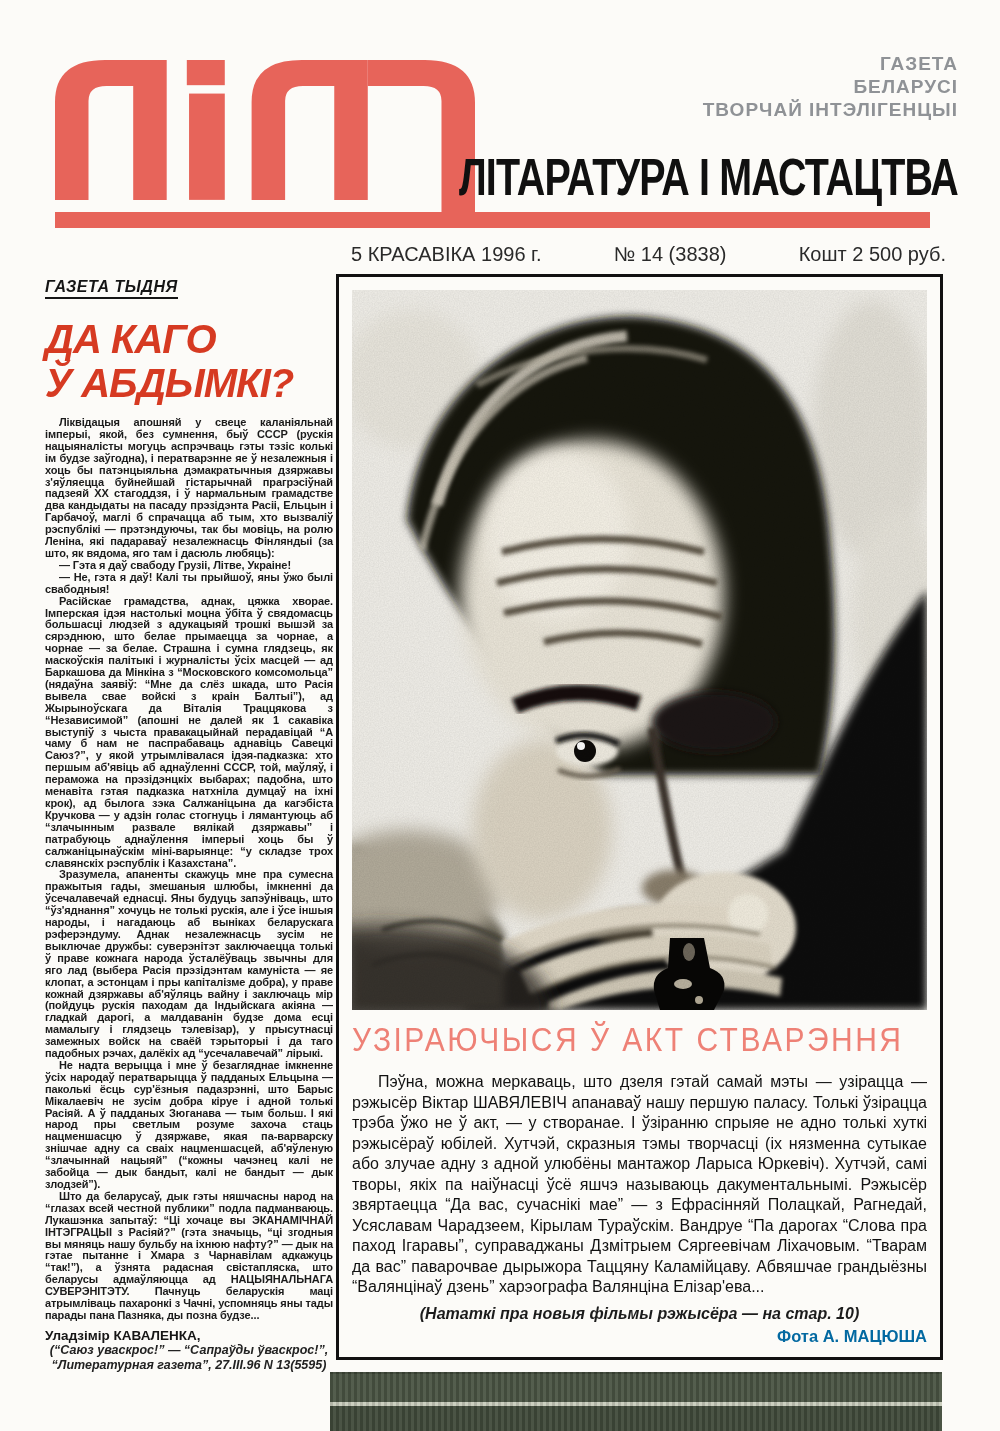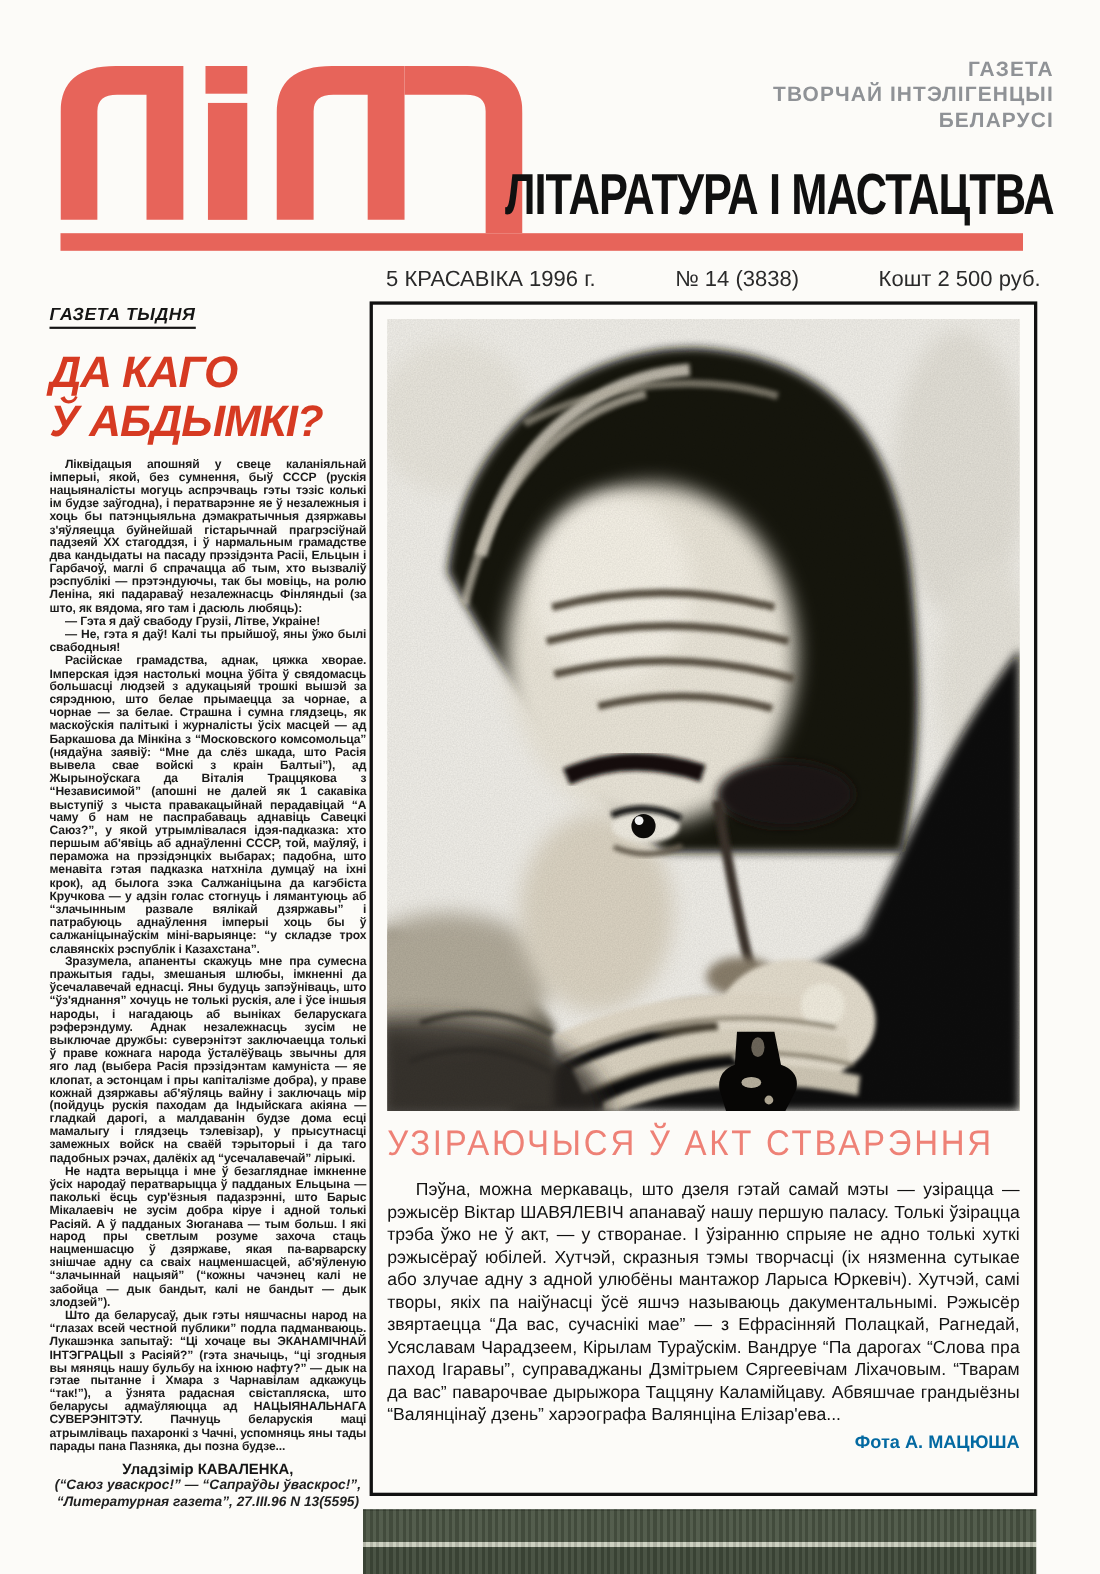--- a/index.html
+++ b/index.html
@@ -33,21 +33,21 @@
   }
   .quote-headline{
     margin-top:18px;color:#d63a22;font-style:italic;font-weight:bold;
     font-size:40px;line-height:44px;letter-spacing:-1px;
   }
   .quote-body{
     margin-top:12px;font-size:11px;line-height:11.9px;font-weight:bold;
     text-align:justify;letter-spacing:-.1px;color:#1b1b1b;
   }
   .quote-body p{margin:0;text-indent:14px;}
-  .sig{margin-top:6px;text-align:center;font-weight:bold;font-size:13.5px;}
+  .sig{margin-top:6px;text-align:left;font-weight:bold;font-size:13.5px;}
   .src{font-style:italic;font-size:12.5px;text-align:center;line-height:15px;font-weight:bold;color:#222;}
   
   .feature-box{
     position:absolute;left:336px;top:274px;width:607px;height:1086px;
     border:3px solid #111;box-sizing:border-box;background:#fcfbf8;
     padding:13px 13px 0 13px;overflow:hidden;
   }
   .photo{display:block;width:575px;height:720px;background:#f2f0ea;}
   .photo-caption{
     margin-top:13px;color:#ee8176;font-size:30px;letter-spacing:2.5px;
@@ -83,22 +83,22 @@
       <rect x="120" y="36" width="32" height="114"></rect>
 
       <path d="M176,150 V45 Q176,0 221,0 H280 V150 H250 V28 H222 Q206,28 206,44 V150 Z"></path>
 
       <path d="M280,0 H331 Q376,0 376,46 V163 H346 V44 Q346,28 330,28 H280 Z"></path>
     </g>
   </svg>
 
   <div class="tagline">
     <div>ГАЗЕТА</div>
+    <div>БЕЛАРУСІ</div>
     <div>ТВОРЧАЙ ІНТЭЛІГЕНЦЫІ</div>
-    <div>БЕЛАРУСІ</div>
   </div>
 
   <div class="main-title">ЛІТАРАТУРА І МАСТАЦТВА</div>
 
   <div class="red-bar"></div>
 
   <div class="dateline">
     <span>5 КРАСАВІКА 1996 г.</span>
     <span>№ 14 (3838)</span>
     <span>Кошт 2 500 руб.</span>
@@ -204,18 +204,19 @@
       <ellipse cx="30" cy="720" rx="170" ry="85" fill="#2a2822" opacity="0.8" filter="url(#f1)"></ellipse>
       <rect x="0" y="0" width="575" height="720" filter="url(#grain)"></rect>
     </svg>
 
     <div class="photo-caption">УЗІРАЮЧЫСЯ Ў АКТ СТВАРЭННЯ</div>
 
     <div class="feature-text">
       <p>Пэўна, можна меркаваць, што дзеля гэтай самай мэты — узірацца — рэжысёр Віктар ШАВЯЛЕВІЧ апанаваў нашу першую паласу. Толькі ўзірацца трэба ўжо не ў акт, — у створанае. І ўзіранню спрыяе не адно толькі хуткі рэжысёраў юбілей. Хутчэй, скразныя тэмы творчасці (іх нязменна сутыкае або злучае адну з адной улюбёны мантажор Ларыса Юркевіч). Хутчэй, самі творы, якіх па наіўнасці ўсё яшчэ называюць дакументальнымі. Рэжысёр звяртаецца “Да вас, сучаснікі мае” — з Ефрасінняй Полацкай, Рагнедай, Усяславам Чарадзеем, Кірылам Тураўскім. Вандруе “Па дарогах “Слова пра паход Ігаравы”, суправаджаны Дзмітрыем Сяргеевічам Ліхачовым. “Тварам да вас” паварочвае дырыжора Таццяну Каламійцаву. Абвяшчае грандыёзны “Валянцінаў дзень” харэографа Валянціна Елізар'ева...</p>
     </div>
 
+    <div class="feature-note">(Нататкі пра новыя фільмы рэжысёра — на стар. 10)</div>
     <div class="photo-credit">Фота А. МАЦЮША</div>
   </div>
 
   <div class="green-band"></div>
 
 </div>
 
 </body></html>

